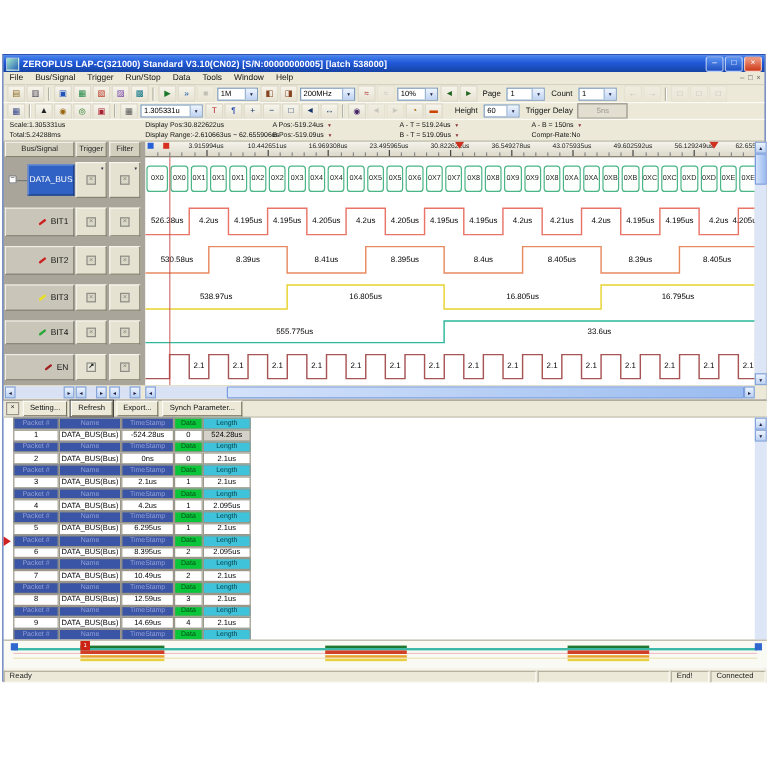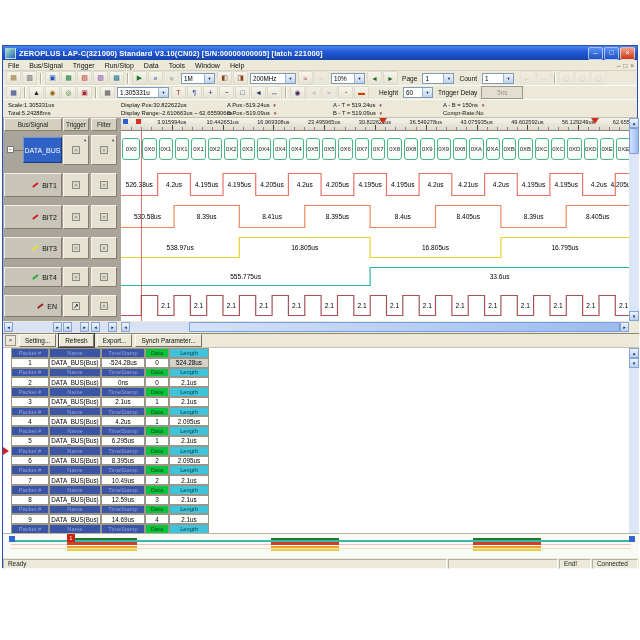--- a/index.html
+++ b/index.html
@@ -84,21 +84,21 @@
   .status{position:absolute;top:511px;left:0;height:12px;width:636px;background:#ece9d8;border-top:1px solid #fbfaf5;font-size:6.4px;display:flex;align-items:center;box-sizing:border-box;color:#222}
   .scell{height:10px;border:1px solid;border-color:#b4b0a2 #fbfaf4 #fbfaf4 #b4b0a2;display:flex;align-items:center;padding:0 4px;box-sizing:border-box;margin-right:1px}
 </style>
 </head>
 <body>
 
 <div class="win">
 
   <div class="titlebar">
     <span class="appicon"></span>
-    <span class="apptitle">ZEROPLUS LAP-C(321000) Standard V3.10(CN02) [S/N:00000000005]  [latch 221000]</span>
+    <span class="apptitle">ZEROPLUS LAP-C(321000) Standard V3.10(CN02) [S/N:00000000005]  [latch 538000]</span>
     <span class="wbtn">–</span>
     <span class="wbtn">□</span>
     <span class="wbtn close">×</span>
   </div>
 
   <div class="menubar">
     <span id="menuItems" style="display:flex">
         <span class="mitem">File</span>
         <span class="mitem">Bus/Signal</span>
         <span class="mitem">Trigger</span>

